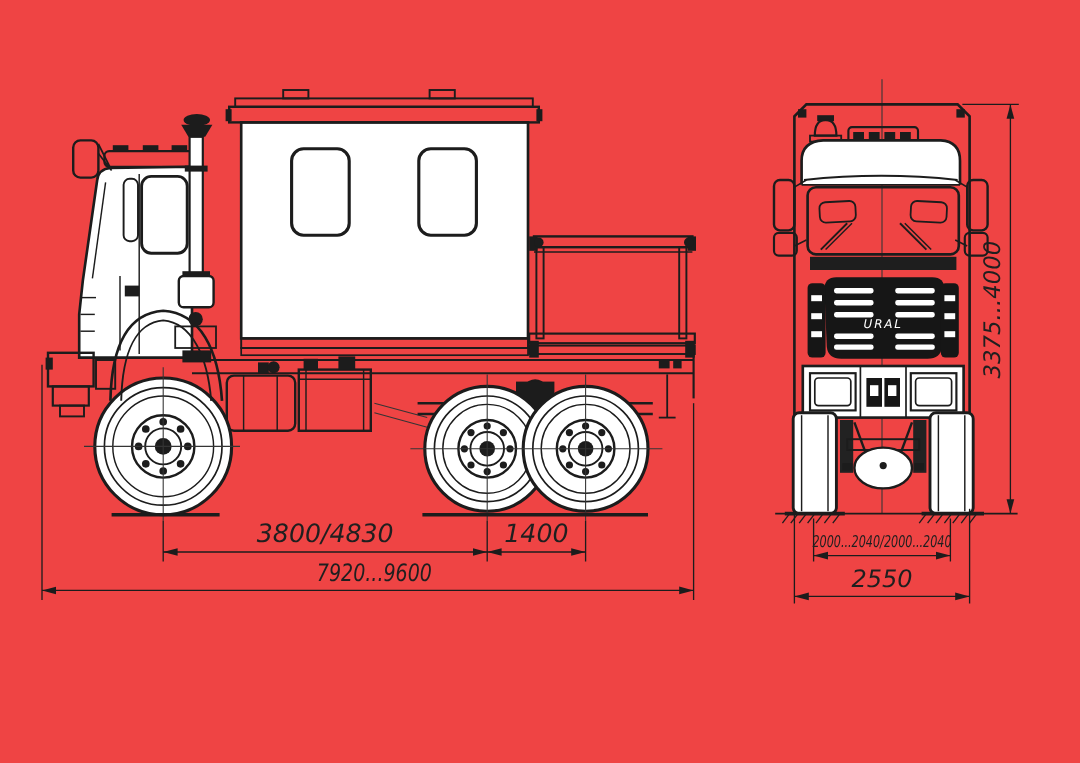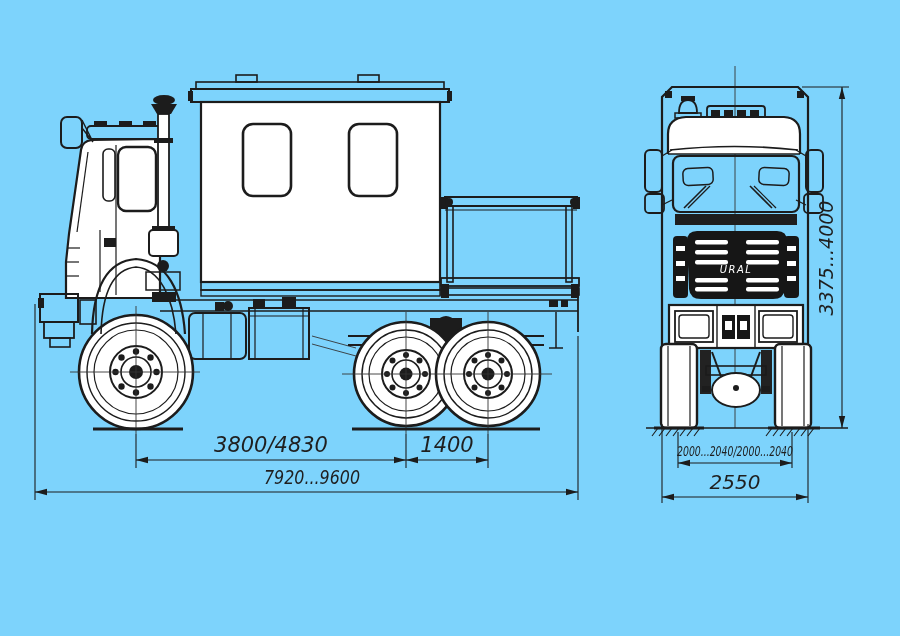--- a/index.html
+++ b/index.html
@@ -1,17 +1,17 @@
 <!DOCTYPE html>
 <html><head>
 <meta charset="utf-8">
 <style>
   html,body{margin:0;padding:0;background:#fff;}
   .canvas{
-    position:relative;width:900px;height:636px;background:#7dd3fc;
+    position:relative;width:900px;height:636px;background:#ef4444;
     font-family:"DejaVu Sans",sans-serif;overflow:hidden;
   }
   svg{display:block;}
   .ln{stroke:#1c1c1c;fill:none;}
   .fil{fill:#1c1c1c;stroke:none;}
   .wht{fill:#ffffff;}
   .thin{stroke:#343434;stroke-width:0.9;fill:none;}
   .dim{stroke:#1c1c1c;stroke-width:1.1;fill:none;}
   .dimtxt{
     font-family:"DejaVu Sans",sans-serif;font-style:italic;

